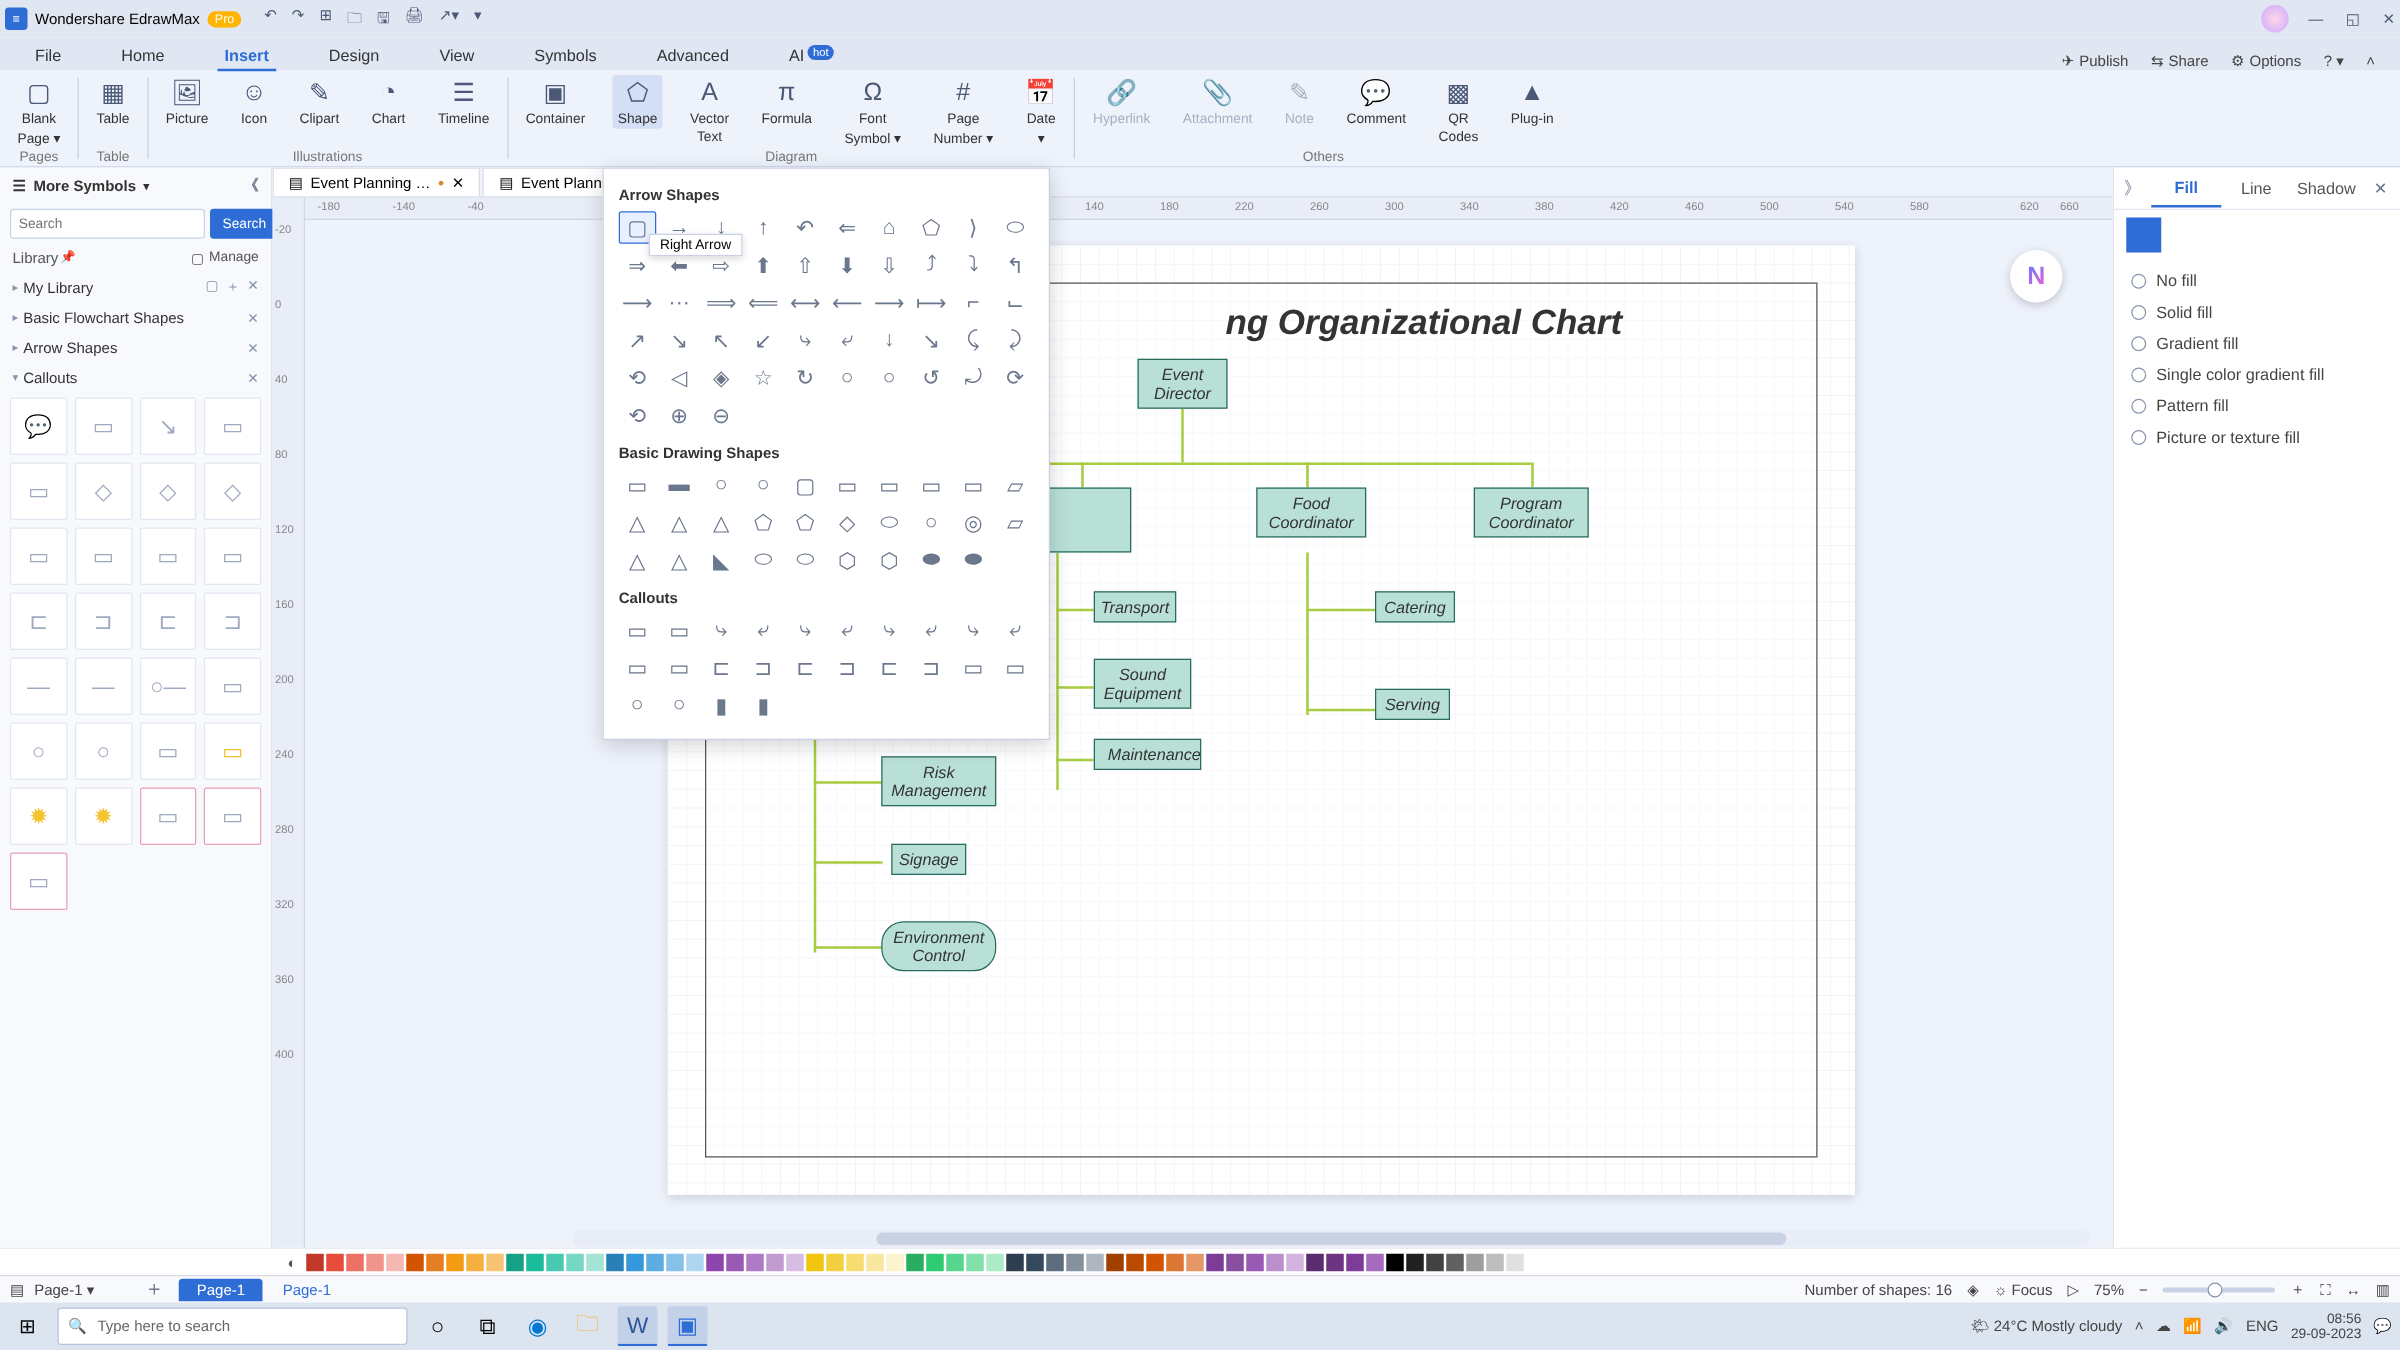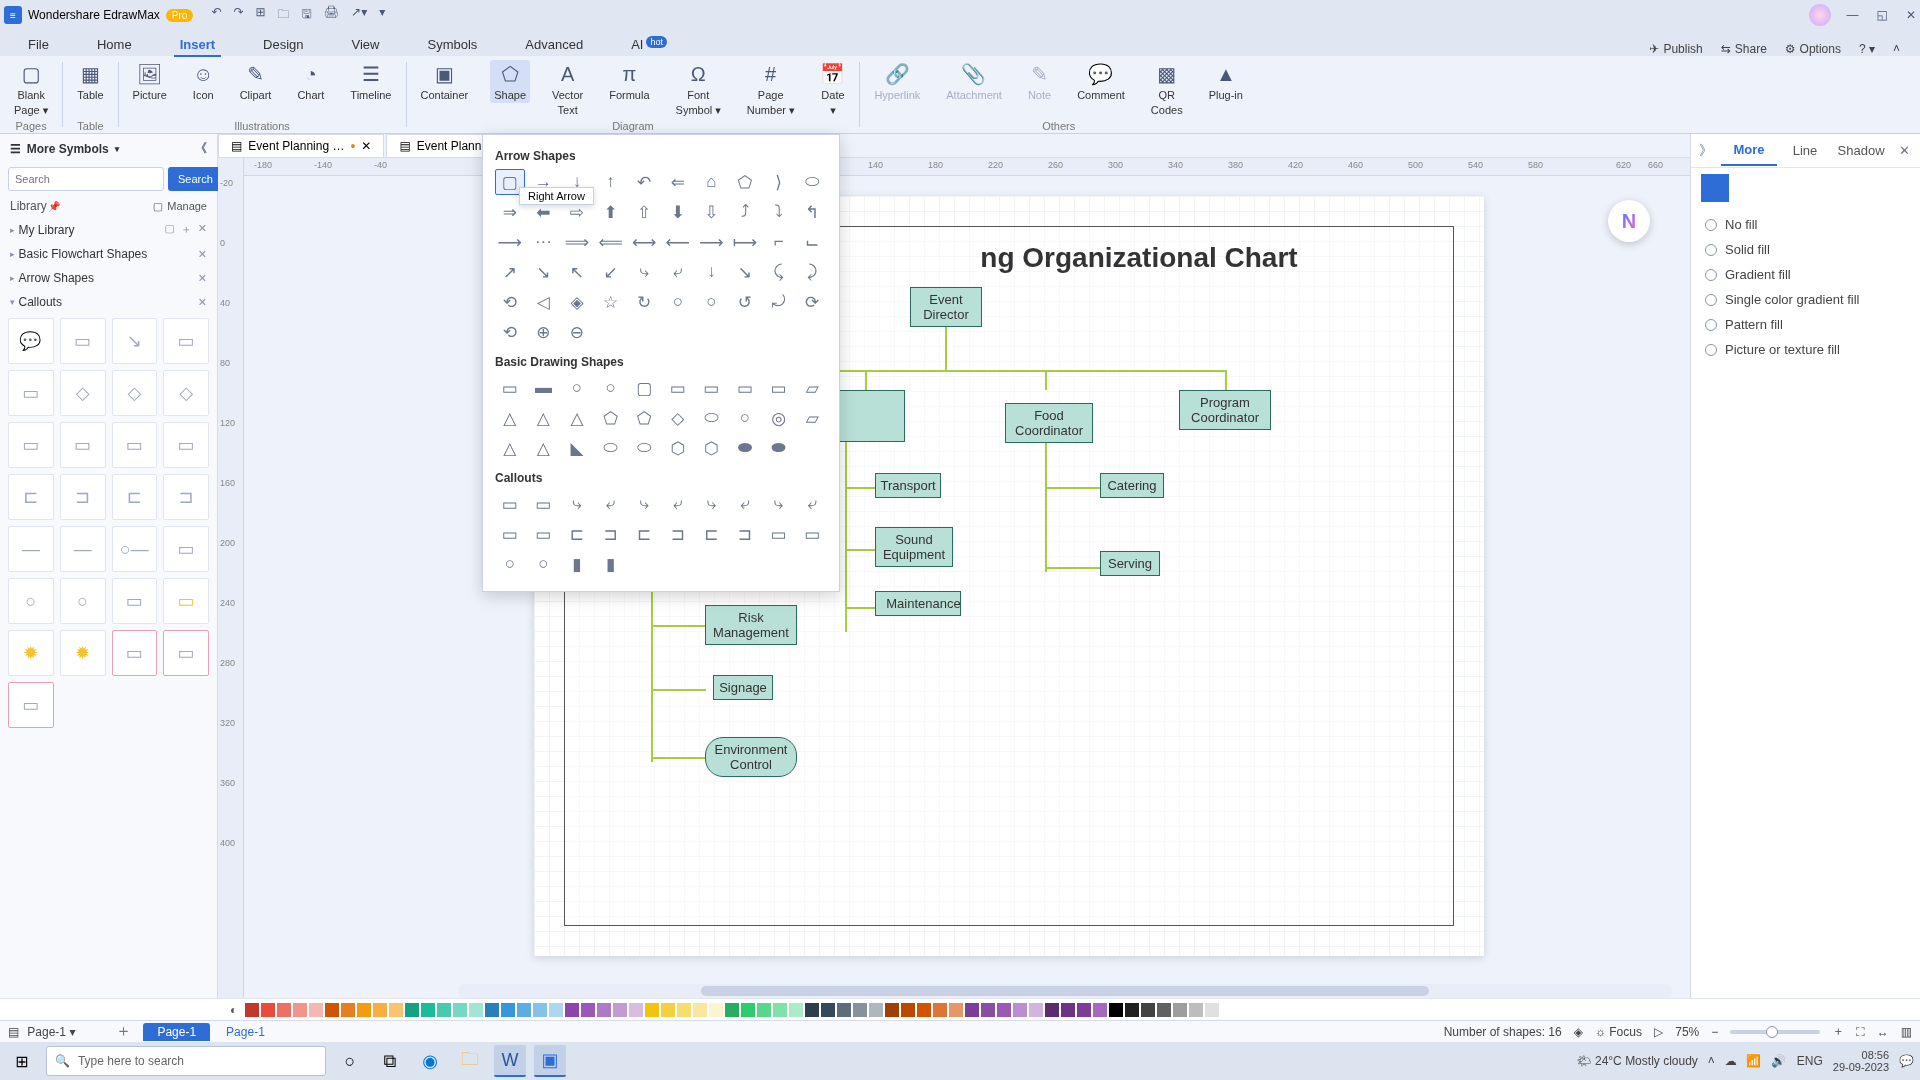--- a/index.html
+++ b/index.html
@@ -64,21 +64,21 @@
 .tabsrow { position:absolute; top:0; left:0; right:0; height:24px; display:flex; font-size:12px; background:#eef2fb; border-bottom:1px solid #d7dbe8; z-index:5;}
 .tabsrow .doctab { padding:3px 12px; background:#fff; border:1px solid #d7dbe8; border-bottom:none; margin-right:2px; display:flex;align-items:center;gap:6px; }
 .tabsrow .doctab .dot { color:#d58b2a; font-size:14px; }
 .vruler { position:absolute; left:0; top:24px; bottom:0; width:26px; background:#e8edf7; border-right:1px solid #d0d6e4; z-index:3; font-size:9px; color:#888;}
 .vruler .tick{position:absolute;left:2px;}
 .hruler { position:absolute; left:26px; right:0; top:24px; height:18px; background:#e8edf7; border-bottom:1px solid #d0d6e4; z-index:3; font-size:9px; color:#888;}
 .hruler .tick{position:absolute;top:2px;}
 .canvas { position:absolute; left:26px; top:42px; right:0; bottom:0; background:#eef2fb; overflow:auto; }
 .page { position:absolute; left:290px; top:20px; width:950px; height:760px; background:#fff; box-shadow:0 2px 8px rgba(0,0,0,.15); 
   background-image: linear-gradient(#f0f3f8 1px, transparent 1px), linear-gradient(90deg, #f0f3f8 1px, transparent 1px);
-  background-size: 15px 15px; }
+  background-size: 15px 15px; font-style: italic; }
 .page .content { position:absolute; left:30px; top:30px; right:30px; bottom:30px; border:1px solid #555; background:rgba(255,255,255,.4); }
 .page h1 { font-size: 28px; font-weight: 700; color: #333; text-align: center; width: 100%; padding-top: 15px; }
 .node { position:absolute; background:#b9e0d6; border:1.5px solid #2a6b5e; font-size:13px; color:#333; display:flex;align-items:center;justify-content:center;text-align:center; padding:4px 8px; }
 .connector { position:absolute; background:#a7cc3f; }
 .aiassist { position:absolute; right:40px; top:24px; width:42px; height:42px; border-radius:50%; background:#fff; box-shadow:0 2px 8px rgba(0,0,0,.2); display:flex;align-items:center;justify-content:center; font-size:20px; font-weight:700; }
 .aiassist span{ background:linear-gradient(135deg,#5b7cff,#ff5bd1); -webkit-background-clip:text; color:transparent;}
 
 
 .shapepopup { position:absolute; left:482px; top:134px; width:358px; background:#fff; border:1px solid #c9d2e4; box-shadow:0 4px 16px rgba(0,0,0,.18); z-index:100; padding: 8px 12px 14px; font-size:12px; }
 .shapepopup h4 { font-size:12px; font-weight:600; color:#333; margin: 6px 0; }
@@ -424,21 +424,21 @@
           <div class="connector" style="left:480px; top:215px; width:2px; height:130px"></div>
           <div class="connector" style="left:480px; top:260px; width:55px; height:2px"></div>
           <div class="connector" style="left:480px; top:340px; width:55px; height:2px"></div>
           <div class="connector" style="left:86px; top:215px; width:2px; height:320px"></div>
           <div class="connector" style="left:86px; top:398px; width:55px; height:2px"></div>
           <div class="connector" style="left:86px; top:462px; width:55px; height:2px"></div>
           <div class="connector" style="left:86px; top:530px; width:55px; height:2px"></div>
 
           <div class="node" style="left:345px; top:60px; width:72px;">Event<br>Director</div>
           <div class="node" style="left:260px; top:163px; width:80px; height:52px;"></div>
-          <div class="node" style="left:440px; top:163px; width:88px;margin-top:13px;">Food<br>Coordinator</div>
+          <div class="node" style="left:440px; top:163px; width:88px;">Food<br>Coordinator</div>
           <div class="node" style="left:614px; top:163px; width:92px;">Program<br>Coordinator</div>
           <div class="node" style="left:310px; top:246px; width:66px;">Transport</div>
           <div class="node" style="left:535px; top:246px; width:64px;">Catering</div>
           <div class="node" style="left:310px; top:300px; width:78px;">Sound<br>Equipment</div>
           <div class="node" style="left:535px; top:324px; width:60px;">Serving</div>
           <div class="node" style="left:310px; top:364px; width:86px;padding-left:19px;">Maintenance</div>
           <div class="node" style="left:140px; top:378px; width:92px;">Risk<br>Management</div>
           <div class="node" style="left:148px; top:448px; width:60px;">Signage</div>
           <div class="node" style="left:140px; top:510px; width:92px;border-radius:18px;">Environment<br>Control</div>
         </div>
@@ -448,21 +448,21 @@
         </div>
     </div>
     <div class="hscroll">
         <div class="thumb"></div>
       </div>
   </div>
 
   <div class="rightpanel">
     <div class="tabs">
       <span class="expand">》</span>
-      <div class="tab active">More</div>
+      <div class="tab active">Fill</div>
       <div class="tab">Line</div>
       <div class="tab">Shadow</div>
       <span class="close">✕</span>
     </div>
     <div class="themeswatch"></div>
     <div class="opts">
       <div class="opt">
           <span class="radio"></span>
           <span>No fill</span>
         </div>

